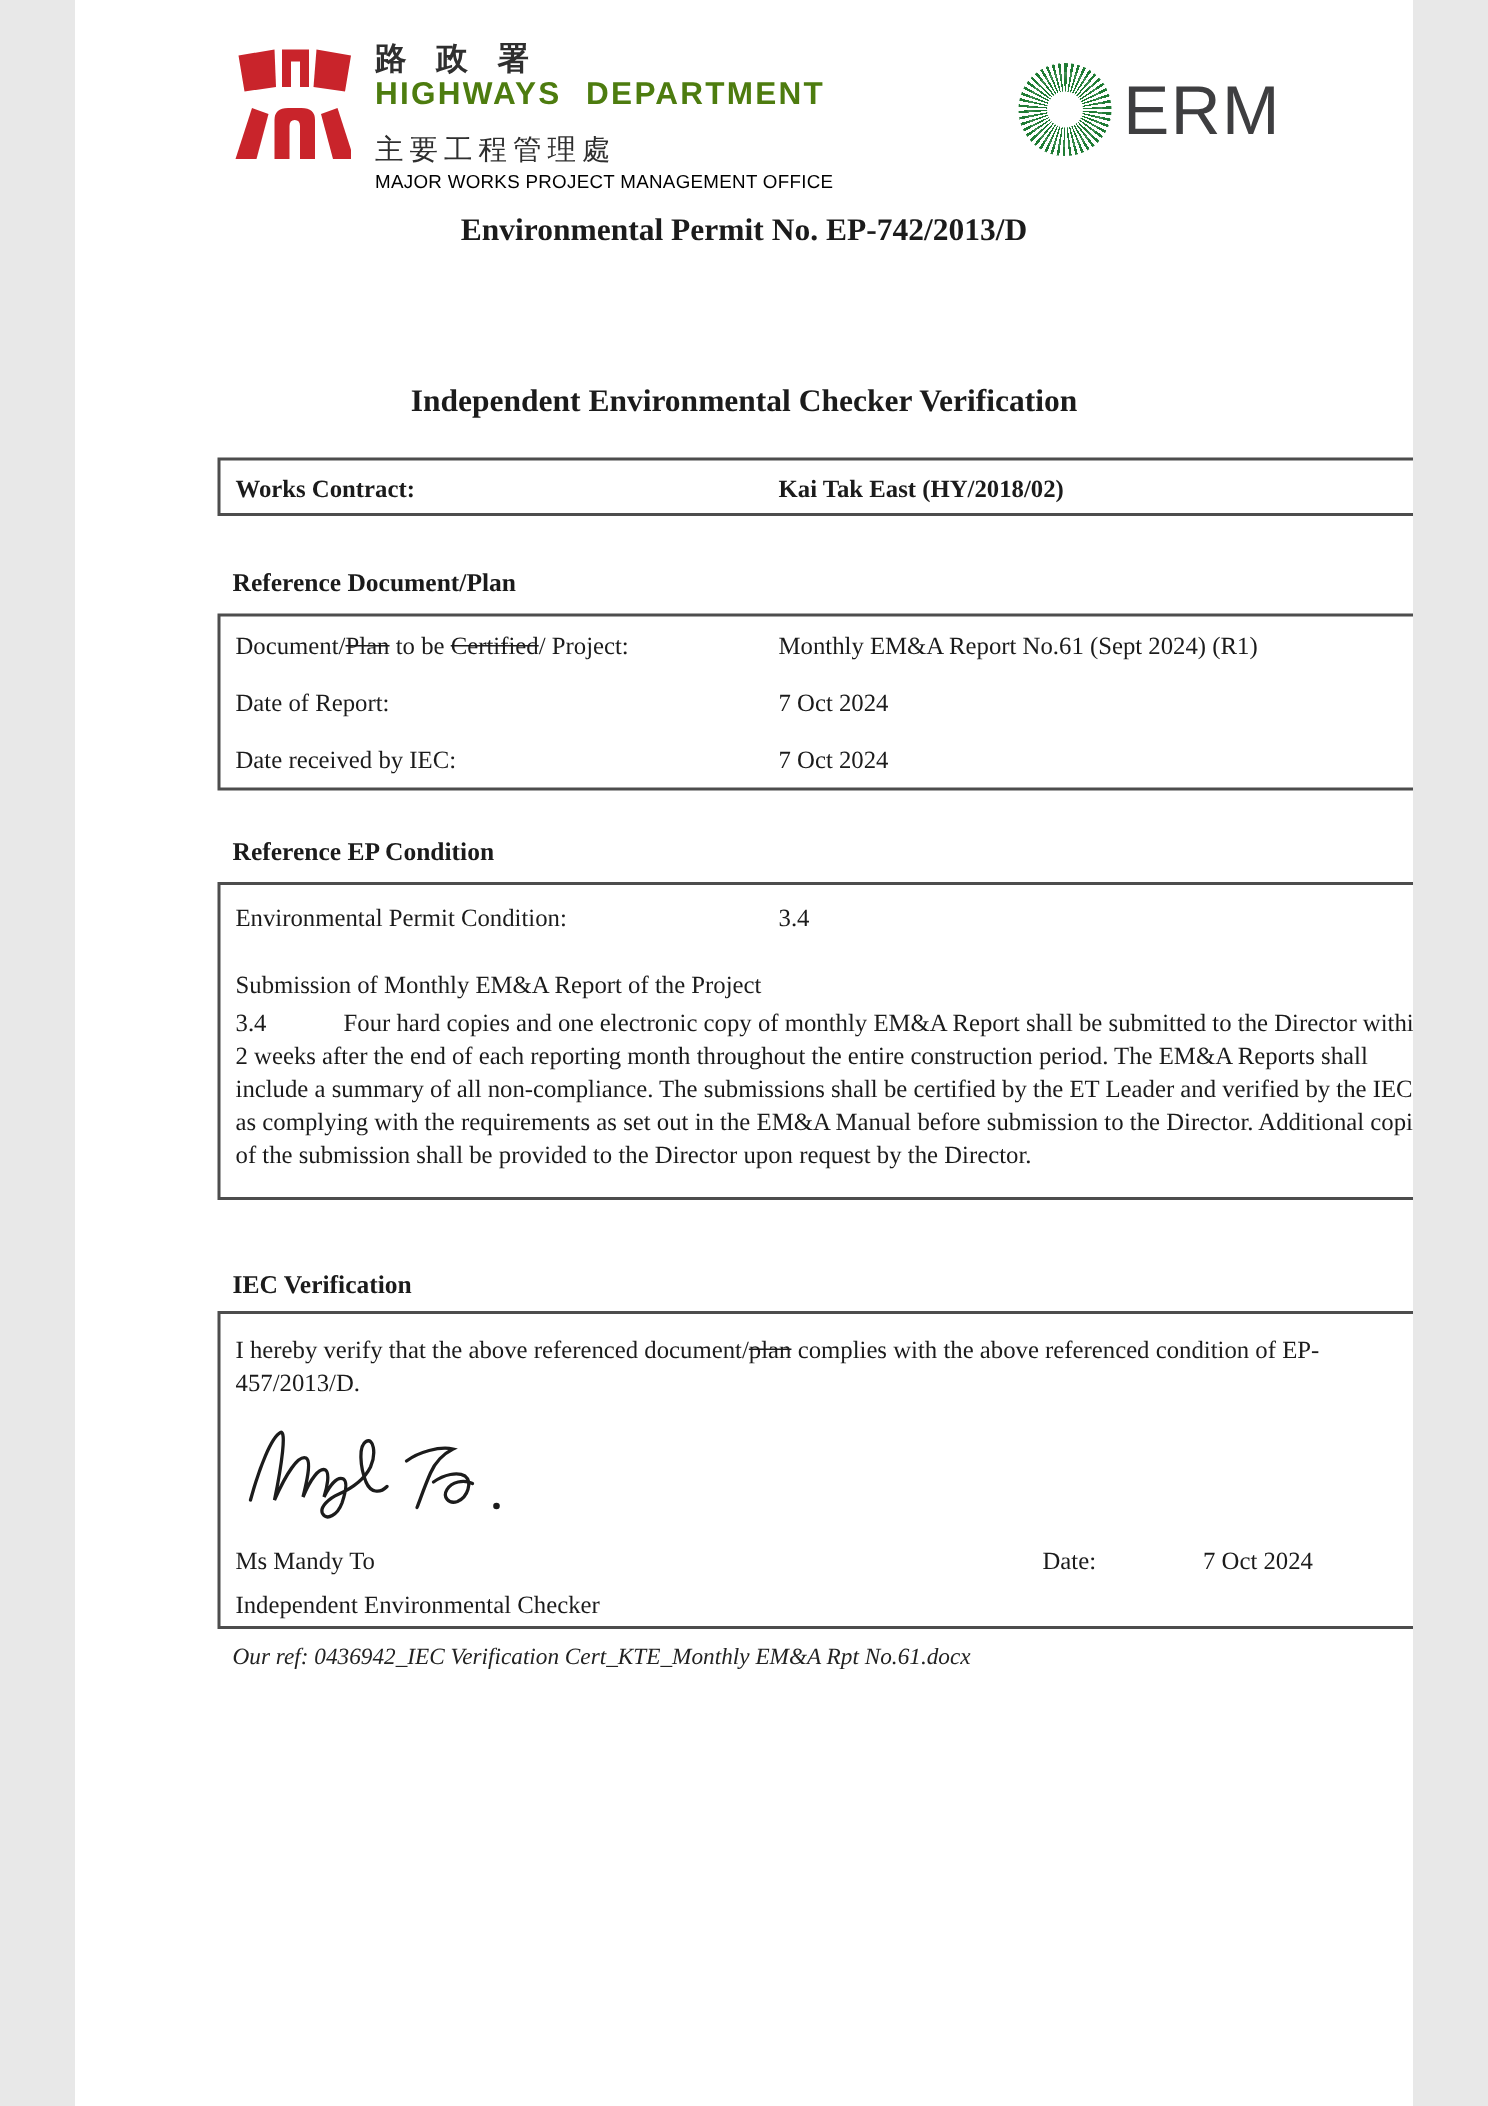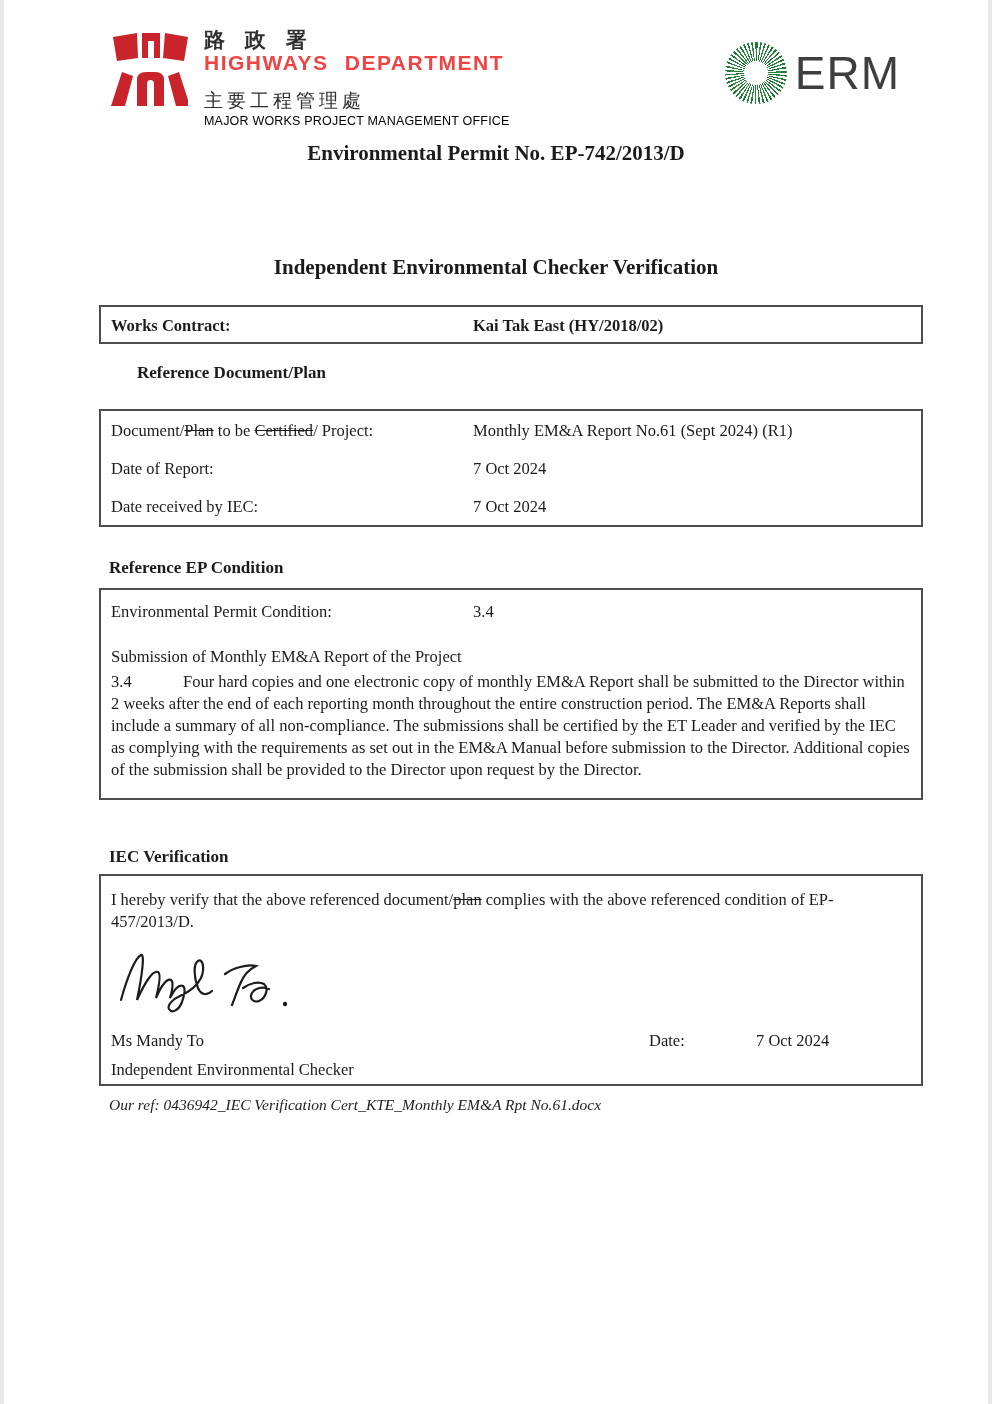--- a/index.html
+++ b/index.html
@@ -1,27 +1,27 @@
 <!DOCTYPE html>
 <html><head>
 <meta charset="utf-8">
 <style>
   * { margin:0; padding:0; box-sizing:border-box; }
   html,body { background:#e8e8e8; }
   .page {
-    position:relative; width:984px; height:1404px; margin:0 auto;
+    position:relative; width:892px; height:1404px; margin:0 auto;
     background:#ffffff; color:#1b1b1b;
     font-family:"Liberation Serif", serif; overflow:hidden;
   }
   
   .hwd { position:absolute; left:104px; top:28px; display:flex; align-items:flex-start; }
   .hwd-icon { width:80px; height:80px; flex:0 0 auto; }
   .hwd-text { margin-left:16px; font-family:"Liberation Sans", sans-serif; color:#2f2f2f; }
   .hwd-cn { font-size:21px; font-weight:bold; letter-spacing:7px; line-height:1.1; }
-  .hwd-en { font-size:21px; font-weight:bold; letter-spacing:1.5px; word-spacing:9px; line-height:1.15; color:#ef4444; }
+  .hwd-en { font-size:21px; font-weight:bold; letter-spacing:1.5px; word-spacing:9px; line-height:1.15; color:#4d7c0f; }
   .hwd-cn2 { font-size:19px; font-weight:normal; letter-spacing:4px; line-height:1.25; margin-top:14px; }
   .hwd-en2 { font-size:12.5px; letter-spacing:0.2px; line-height:1.3; color:#000000; }
   .erm { position:absolute; right:88px; top:42px; display:flex; align-items:center; }
   .erm-star { position:relative; width:62px; height:62px; border-radius:50%;
     background:repeating-conic-gradient(#1e7b33 0deg 3.4deg, #ffffff 3.4deg 7.8deg); }
   .erm-star::after { content:""; position:absolute; left:19px; top:19px; width:24px; height:24px;
     border-radius:50%; background:#ffffff; }
   .erm-star::before { content:""; position:absolute; left:6px; top:6px; width:50px; height:50px;
     border-radius:50%; background:radial-gradient(circle, rgba(255,255,255,0) 55%, rgba(255,255,255,0.25) 75%, rgba(255,255,255,0) 76%); }
   .erm-word { font-family:"Liberation Sans", sans-serif; font-size:46px; color:#3e3e40;
@@ -91,21 +91,21 @@
   </div>
 
   <div class="doc-title t1">Environmental Permit No. EP-742/2013/D</div>
   <div class="doc-title t3">Independent Environmental Checker Verification</div>
 
   <div class="box box-wc">
     <span class="lbl-col">Works Contract:</span>
     <span class="val-col">Kai Tak East (HY/2018/02)</span>
   </div>
 
-  <div class="sec-heading" style="top:363px;margin-left:28px;">Reference Document/Plan</div>
+  <div class="sec-heading" style="top:379px;">Reference Document/Plan</div>
   <div class="box box-rd">
     <div class="rd-row rd-r0">
       <span class="lbl-col"><span>Document/</span><span class="strike">Plan</span><span> to be </span><span class="strike">Certified</span><span>/ Project:</span></span>
       <span class="val-col">Monthly EM&amp;A Report No.61 (Sept 2024) (R1)</span>
     </div>
     <div class="rd-row rd-r1">
       <span class="lbl-col">Date of Report:</span>
       <span class="val-col">7 Oct 2024</span>
     </div>
     <div class="rd-row rd-r2">

